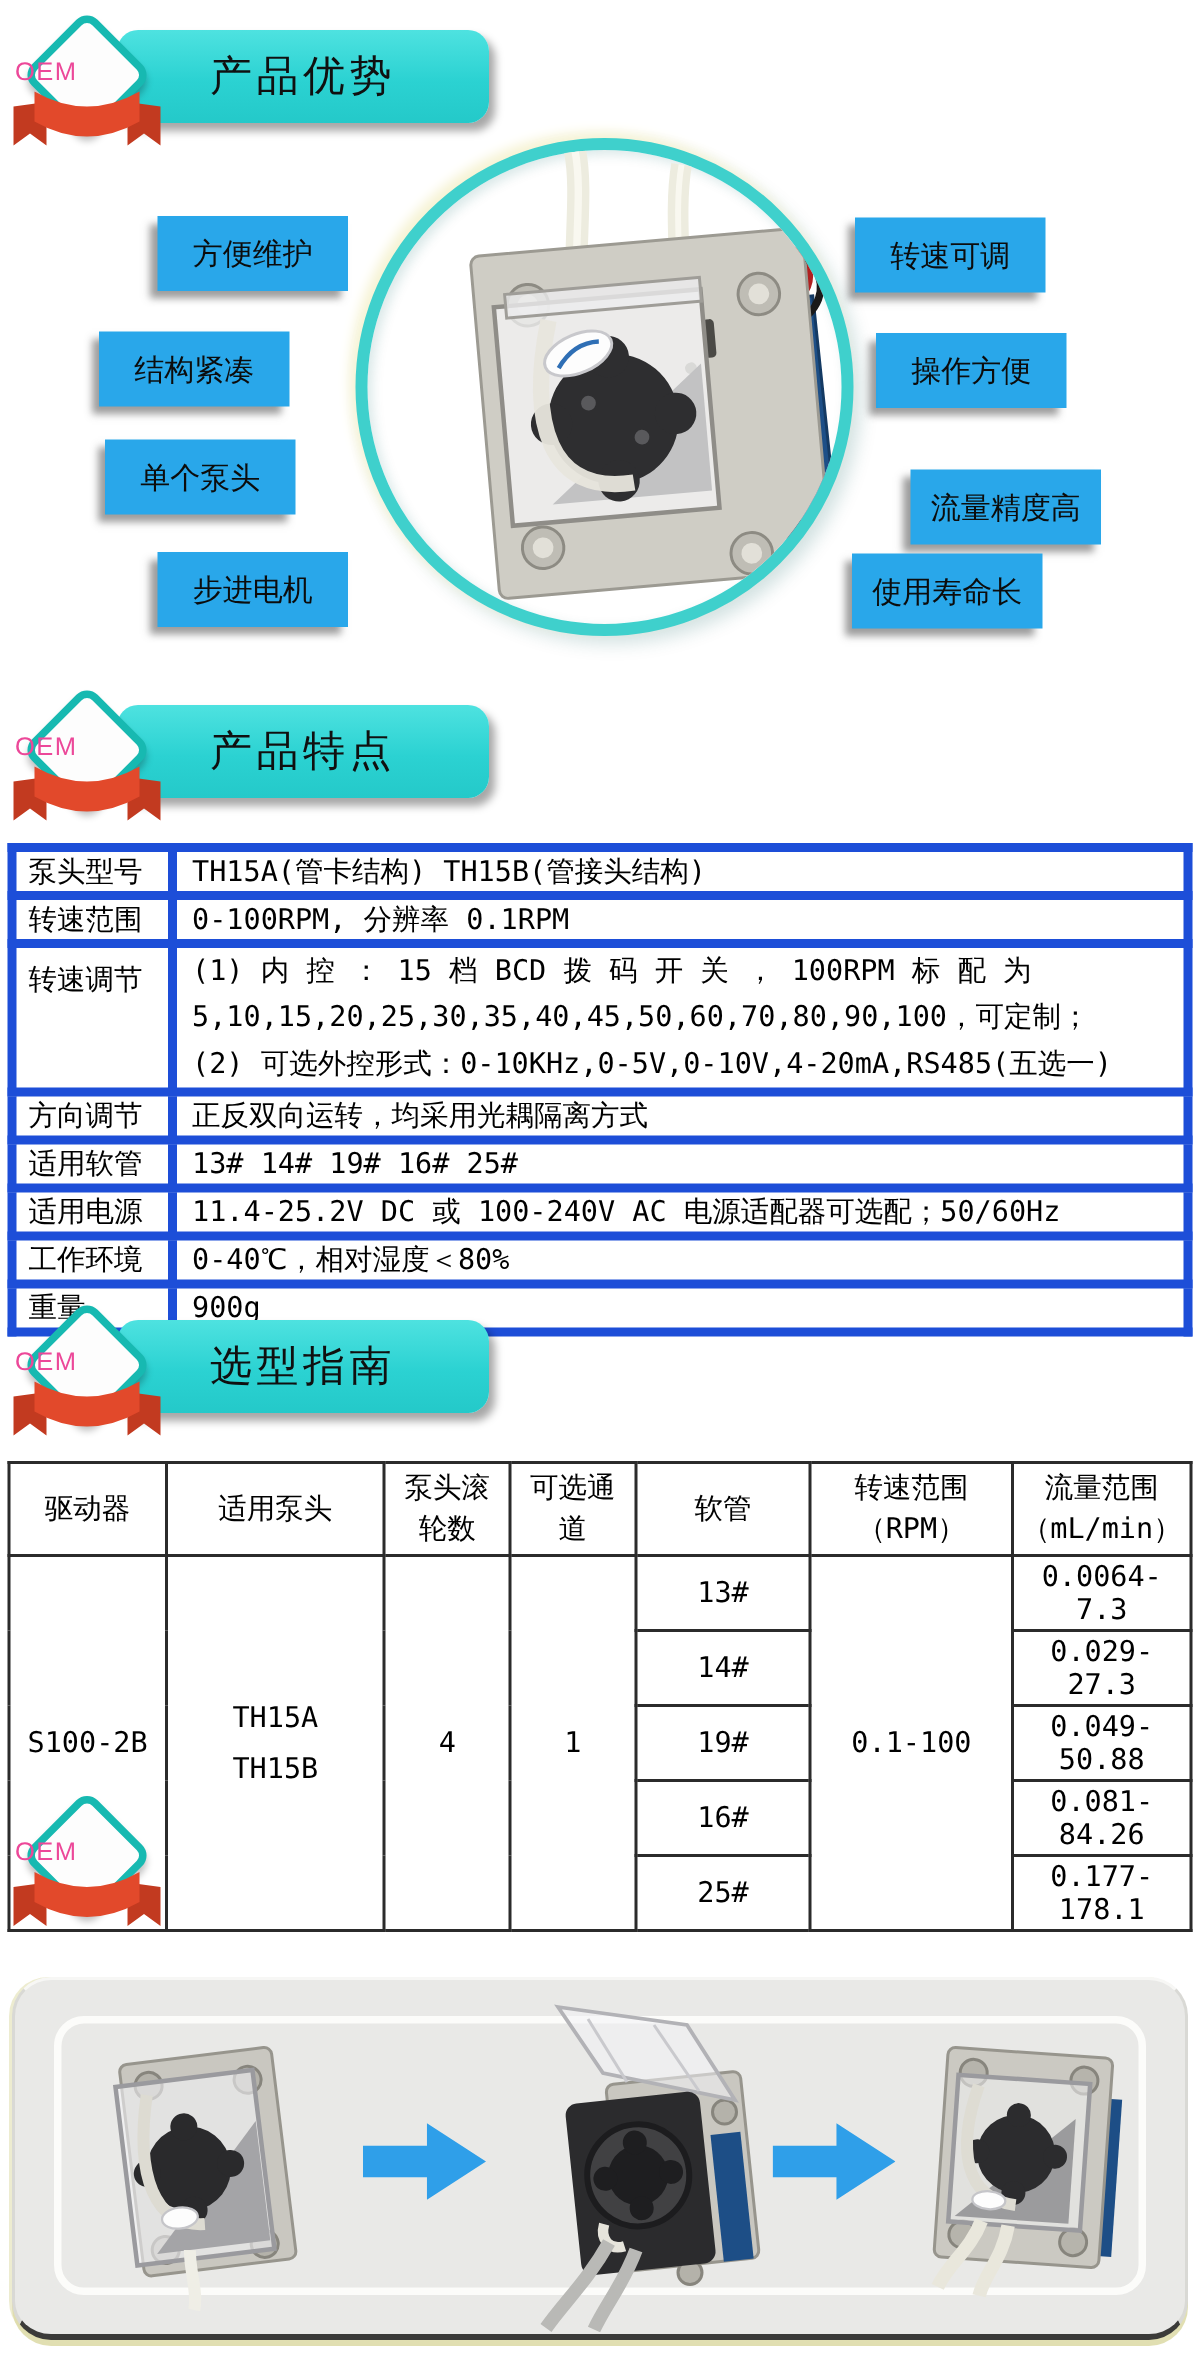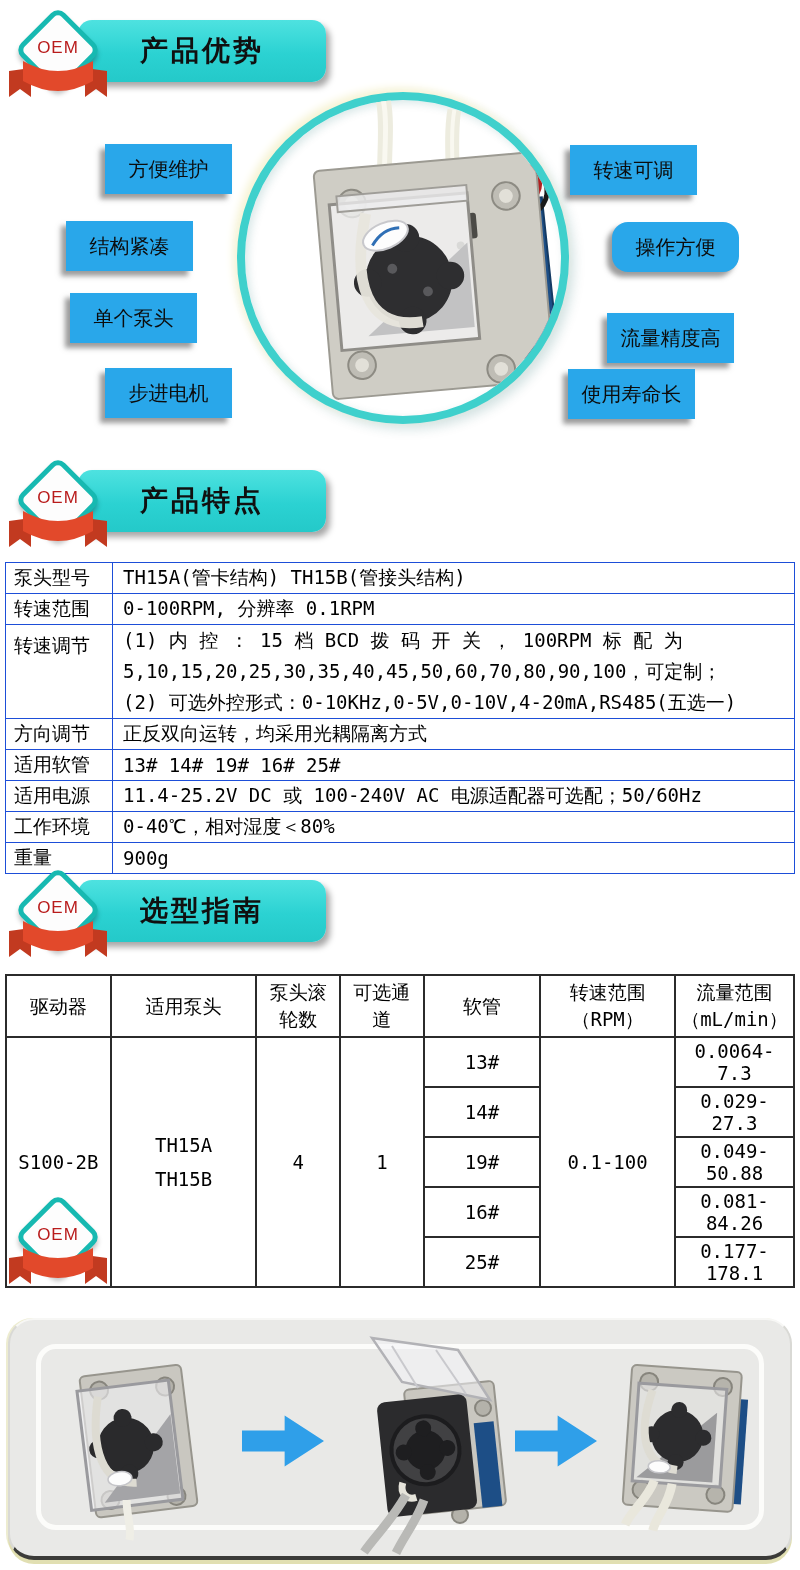--- a/index.html
+++ b/index.html
@@ -11,33 +11,33 @@
   }
 
   
   .sec-header { position:absolute; left:0; width:345px; height:100px; }
   .hdr-bar {
     position:absolute; left:78px; top:15px; width:248px; height:62px;
     border-radius:14px;
     background:linear-gradient(180deg,#4ee2e0 0%, #2bd2d2 55%, #24c9c9 100%);
     box-shadow:4px 5px 6px rgba(0,0,0,0.35);
     display:flex; align-items:center; justify-content:center;
-    font-size:28px; font-weight:bold; color:#101010; letter-spacing:3px;
+    font-size:28px; font-weight:normal; color:#101010; letter-spacing:3px;
   }
   .hdr-diamond { position:absolute; left:10px; top:0px; width:96px; height:96px; }
   .hdr-diamond .shape {
     position:absolute; left:17px; top:14px; width:62px; height:62px;
     background:#fdfdfd; border:5px solid #17b9b1; border-radius:10px;
     transform:rotate(45deg);
     box-shadow:3px 3px 5px rgba(0,0,0,0.25);
   }
   .hdr-ribbon { position:absolute; left:-3px; top:50px; width:102px; height:48px; }
   .hdr-oem {
-    position:absolute; left:0; top:33px; width:96px; text-align:center;
-    font-size:17px; color:#b91c1c; letter-spacing:1px;
+    position:absolute; left:0; top:33px; width:96px; 
+    font-size:17px; color:#ec4899; letter-spacing:1px;
   }
 
   
   .tag {
     position:absolute; height:50px; min-width:127px; padding:0 10px;
     background:#29a7ea; color:#0c0c0c; font-size:20px;
     display:flex; align-items:center; justify-content:center;
     box-shadow:-5px 5px 5px rgba(75,75,75,0.55);
     white-space:nowrap;
   }
@@ -52,21 +52,21 @@
   }
   .circle svg { width:100%; height:100%; display:block; }
 
   
   .spec-table {
     position:absolute; left:5px; top:562px; width:790px;
     border-collapse:collapse;
     font-family:"DejaVu Sans Mono","Liberation Serif",serif;
     font-size:19px; color:#000;
   }
-  .spec-table td { border:1px solid #1d4ed8; padding:0 10px; height:31px; vertical-align:middle; }
+  .spec-table td { border:6px solid #1d4ed8; padding:0 10px; height:31px; vertical-align:middle; }
   .spec-table td.lbl { width:107px; padding:0 8px; }
   .spec-table .multiline div { line-height:31px; }
 
   
   .sel-table {
     position:absolute; left:5px; top:974px; width:790px;
     border-collapse:collapse; text-align:center;
     font-family:"DejaVu Sans Mono","Liberation Serif",serif;
     font-size:19px; color:#000;
   }
@@ -111,21 +111,21 @@
     </svg>
     <div class="hdr-oem">OEM</div>
   </div>
 </div>
 
 <div class="tag" style="left:105px; top:144px;">方便维护</div>
 <div class="tag" style="left:66px;  top:221px;">结构紧凑</div>
 <div class="tag" style="left:70px;  top:293px;">单个泵头</div>
 <div class="tag" style="left:105px; top:368px;">步进电机</div>
 <div class="tag" style="left:570px; top:145px;">转速可调</div>
-<div class="tag" style="left:612px; top:222px;border-radius:16px;">操作方便</div>
+<div class="tag" style="left:584px; top:222px;">操作方便</div>
 <div class="tag" style="left:607px; top:313px;">流量精度高</div>
 <div class="tag" style="left:568px; top:369px;">使用寿命长</div>
 
 <div class="circle">
   <svg viewBox="0 0 320 320">
 
     <path d="M142,120 C138,70 146,30 140,0" stroke="#edecdf" stroke-width="15" fill="none"></path>
     <path d="M210,140 C214,90 206,45 212,10" stroke="#edecdf" stroke-width="14" fill="none"></path>
     <path d="M142,120 C138,70 146,30 140,0" stroke="#f9f8f0" stroke-width="5" fill="none"></path>
     <path d="M210,140 C214,90 206,45 212,10" stroke="#f9f8f0" stroke-width="4" fill="none"></path>

